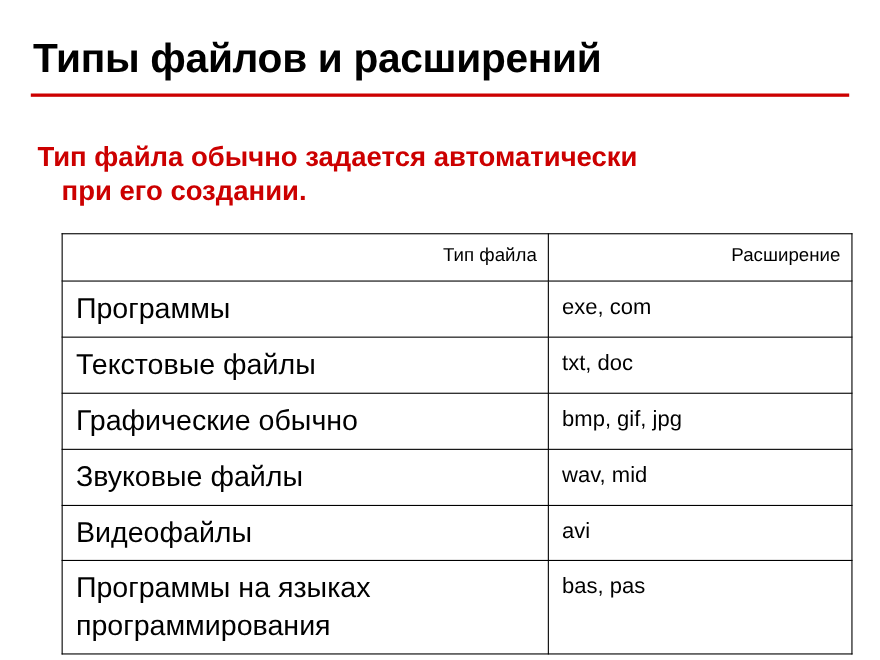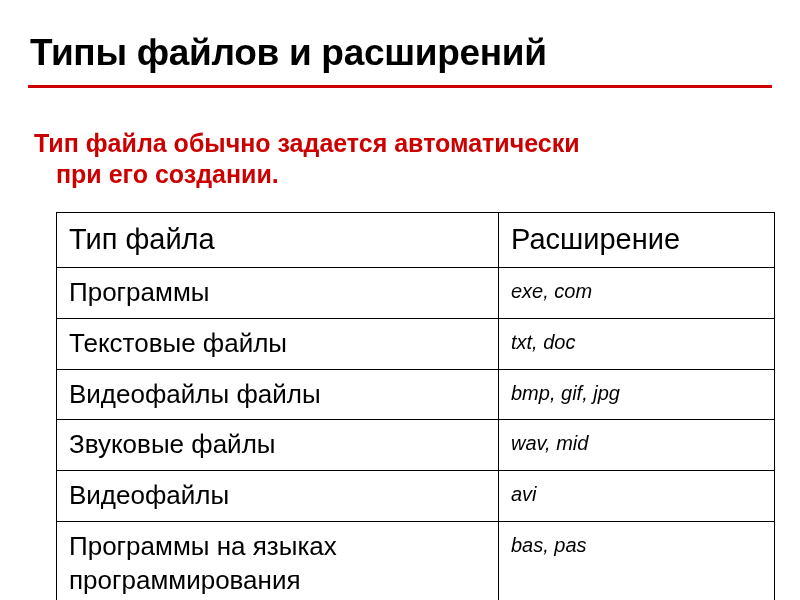--- a/index.html
+++ b/index.html
@@ -64,26 +64,26 @@
     border: 1px solid #000000;
     text-align: left;
     vertical-align: top;
     font-weight: normal;
     font-size: 26px;
     line-height: 1.3;
     padding: 8px 10px 8px 12px;
     height: 26px;
   }
   table.file-table thead th {
-    font-size: 29px;
+    font-size: 17px;
+    text-align: right;
   }
   table.file-table td.ext {
     font-size: 20px;
     padding-top: 10px;
-    font-style: italic;
   }
   .row-tall td {
     padding-bottom: 10px;
   }
 </style>
 </head>
 <body>
 
 <div class="slide">
 
@@ -110,21 +110,21 @@
       <tbody>
         <tr>
           <td>Программы</td>
           <td class="ext">exe, com</td>
         </tr>
         <tr>
           <td>Текстовые файлы</td>
           <td class="ext">txt, doc</td>
         </tr>
         <tr>
-          <td>Видеофайлы файлы</td>
+          <td>Графические обычно</td>
           <td class="ext">bmp, gif, jpg</td>
         </tr>
         <tr>
           <td>Звуковые файлы</td>
           <td class="ext">wav, mid</td>
         </tr>
         <tr>
           <td>Видеофайлы</td>
           <td class="ext">avi</td>
         </tr>

